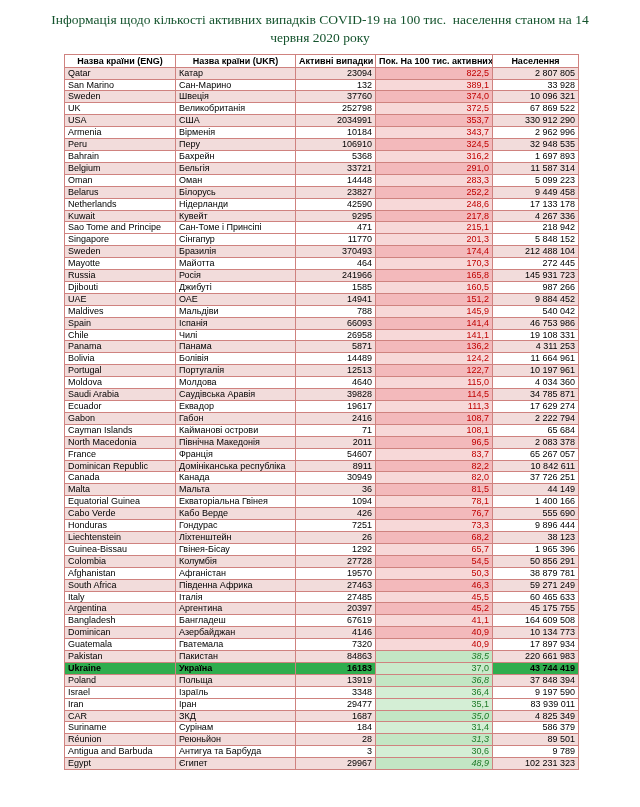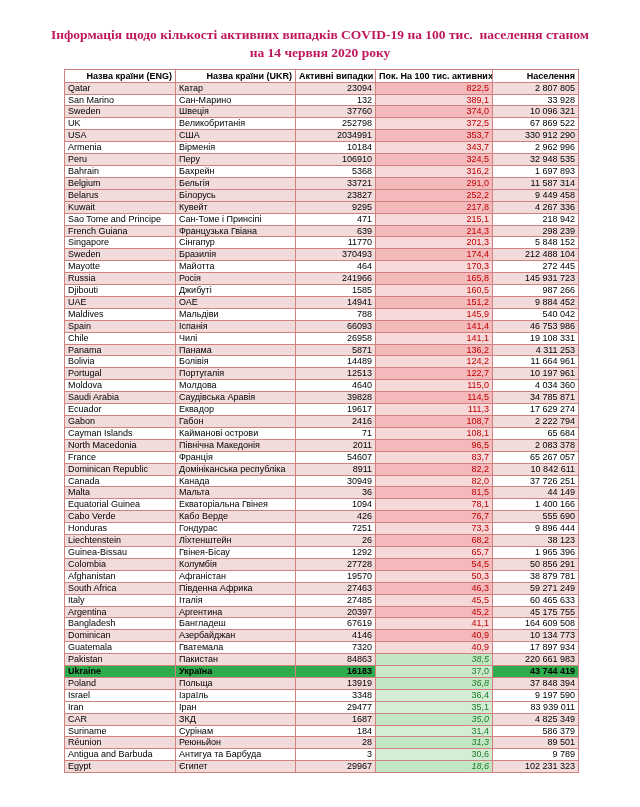--- a/index.html
+++ b/index.html
@@ -7,34 +7,34 @@
     --red-odd:#f3b9bb; --red-even:#f7d8d8; --red-text:#c00000;
     --green-odd:#c3e6c4; --green-even:#d4eed5; --green-text:#1e7a28;
     --highlight:#2fad4e; --highlight-light:#c9e9ca;
   }
   html,body{margin:0;padding:0;}
   body{
     width:640px;height:807px;background:#ffffff;
     font-family:"Liberation Sans",sans-serif;color:#000;overflow:hidden;
   }
   .title{
-    font-family:"Liberation Serif",serif;font-weight:bold;font-size:13.5px;
-    line-height:1.32;text-align:center;width:548px;margin:26px auto 7px auto;
-    white-space:pre-wrap;color:#be185d;
+    font-family:"Liberation Serif",serif;font-weight:normal;font-size:13.5px;
+    line-height:1.32;text-align:center;width:548px;margin:11px auto 7px auto;
+    white-space:pre-wrap;color:#14532d;
   }
   table.covid{
     border-collapse:collapse;table-layout:fixed;width:514px;margin-left:64px;
   }
   table.covid th, table.covid td{
     border:1px solid var(--border,#cf827f);
     padding:0 3px;height:10.9px;line-height:10.9px;font-size:9px;
     overflow:hidden;white-space:nowrap;background:#fff;
   }
   table.covid th{
-    text-align:right;font-weight:bold;height:12px;line-height:12px;background:#fff;
+    text-align:center;font-weight:bold;height:12px;line-height:12px;background:#fff;
   }
   td.num{text-align:right;}
   tr.stripe td{background:var(--stripe,#f2dcdb);}
   
   td.per.z-red{background:var(--red-even,#f7d8d8);color:var(--red-text,#c00000);}
   tr.stripe td.per.z-red{background:var(--red-odd,#f3b9bb);}
   td.per.z-green{background:var(--green-even,#d4eed5);color:var(--green-text,#1e7a28);}
   tr.stripe td.per.z-green{background:var(--green-odd,#c3e6c4);font-style:italic;}
   
   tr.highlight td{background:var(--highlight,#2fad4e);color:#000;font-weight:bold;}
@@ -119,47 +119,54 @@
         <td class="num per z-red">316,2</td>
         <td class="num">1 697 893</td>
       </tr>
       <tr class="stripe">
         <td>Belgium</td>
         <td>Бельгія</td>
         <td class="num">33721</td>
         <td class="num per z-red">291,0</td>
         <td class="num">11 587 314</td>
       </tr>
+      <tr class="">
+        <td>Oman</td>
+        <td>Оман</td>
+        <td class="num">14448</td>
+        <td class="num per z-red">283,3</td>
+        <td class="num">5 099 223</td>
+      </tr>
       <tr class="stripe">
         <td>Belarus</td>
         <td>Білорусь</td>
         <td class="num">23827</td>
         <td class="num per z-red">252,2</td>
         <td class="num">9 449 458</td>
       </tr>
+      <tr class="">
+        <td>Netherlands</td>
+        <td>Нідерланди</td>
+        <td class="num">42590</td>
+        <td class="num per z-red">248,6</td>
+        <td class="num">17 133 178</td>
+      </tr>
       <tr class="stripe">
         <td>Kuwait</td>
         <td>Кувейт</td>
         <td class="num">9295</td>
         <td class="num per z-red">217,8</td>
         <td class="num">4 267 336</td>
       </tr>
       <tr class="">
         <td>Sao Tome and Principe</td>
         <td>Сан-Томе і Принсіпі</td>
         <td class="num">471</td>
         <td class="num per z-red">215,1</td>
         <td class="num">218 942</td>
-      </tr>
-      <tr class="stripe">
-        <td>French Guiana</td>
-        <td>Французька Гвіана</td>
-        <td class="num">639</td>
-        <td class="num per z-red">214,3</td>
-        <td class="num">298 239</td>
       </tr>
       <tr class="">
         <td>Singapore</td>
         <td>Сінгапур</td>
         <td class="num">11770</td>
         <td class="num per z-red">201,3</td>
         <td class="num">5 848 152</td>
       </tr>
       <tr class="stripe">
         <td>Sweden</td>
@@ -459,17 +466,17 @@
         <td>Antigua and Barbuda</td>
         <td>Антигуа та Барбуда</td>
         <td class="num">3</td>
         <td class="num per z-green">30,6</td>
         <td class="num">9 789</td>
       </tr>
       <tr class="stripe">
         <td>Egypt</td>
         <td>Єгипет</td>
         <td class="num">29967</td>
-        <td class="num per z-green">18,6</td>
+        <td class="num per z-green">48,9</td>
         <td class="num">102 231 323</td>
       </tr>
     </tbody>
 </table>
 
 </body></html>

